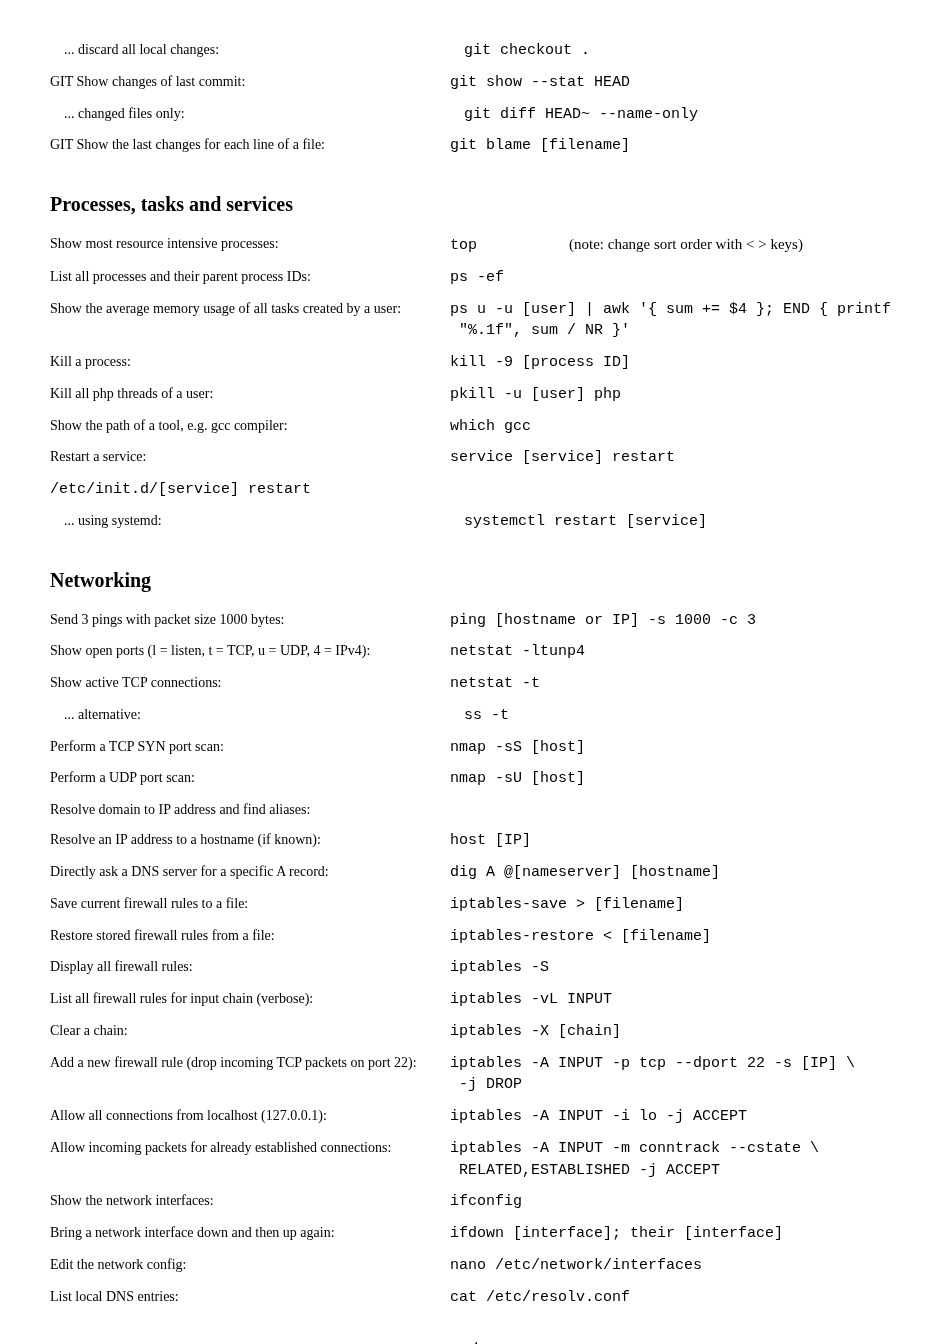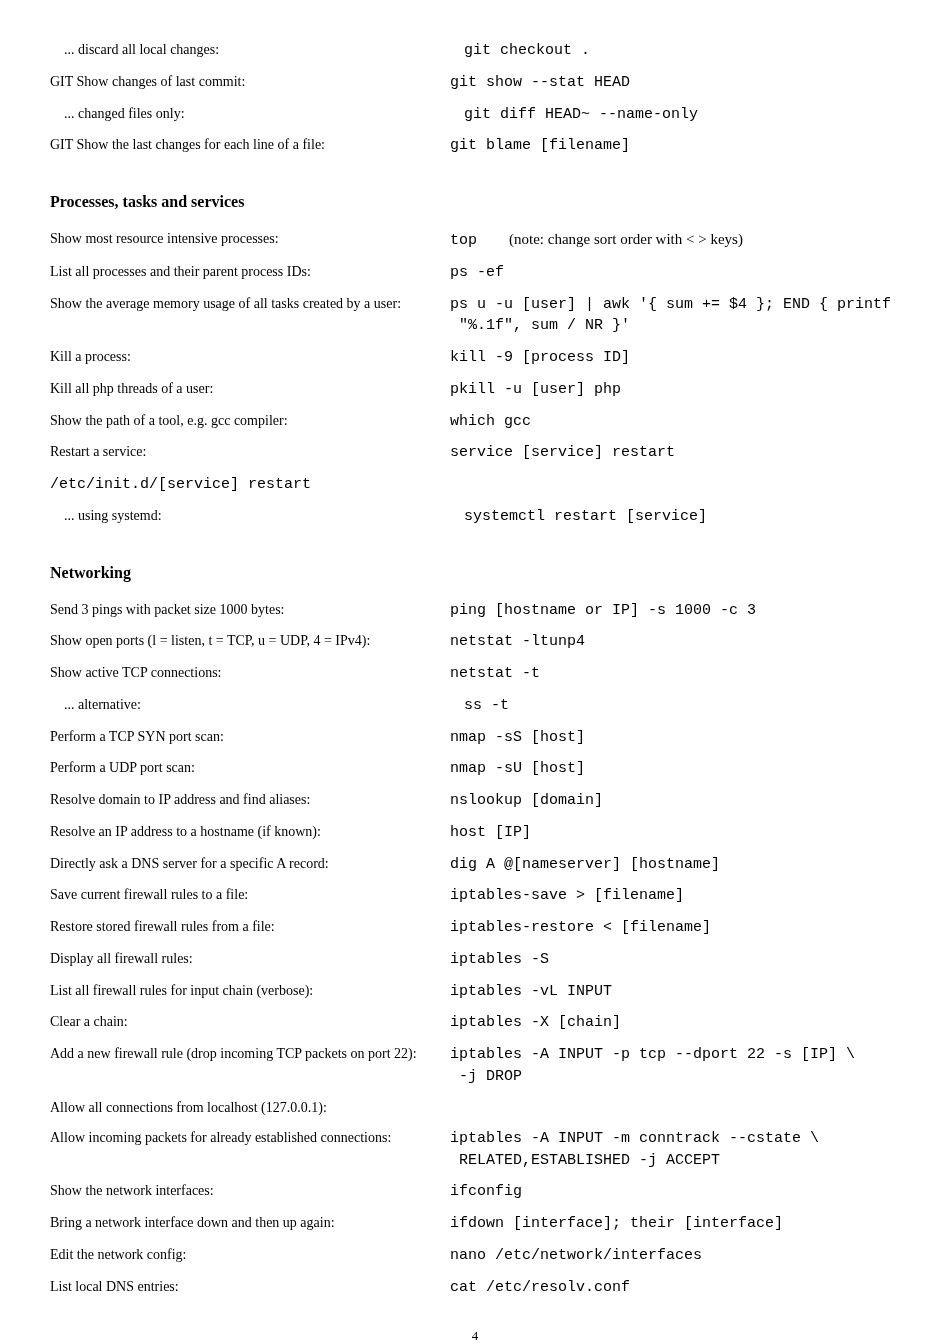--- a/index.html
+++ b/index.html
@@ -23,29 +23,29 @@
   }
   .cmd {
     flex: 1;
     font-family: 'Courier New', monospace;
     font-size: 15px;
     white-space: pre-wrap;
     line-height: 1.45;
   }
   .cmd .note {
     font-family: Georgia, 'Times New Roman', serif;
-    margin-left: 32px;
+    margin-left: 92px;
   }
   .sub {
     padding-left: 14px;
   }
   h2.section {
     font-family: Georgia, 'Times New Roman', serif;
     font-weight: bold;
-    font-size: 16px;
+    font-size: 20px;
     margin-top: 36px;
     margin-bottom: 18px;
   }
   .pagenum {
     text-align: center;
     margin-top: 30px;
     font-size: 13px;
   }
 </style>
 </head>
@@ -128,21 +128,20 @@
 <div class="row">
   <div class="desc">Perform a TCP SYN port scan:</div>
   <div class="cmd">nmap -sS [host]</div>
 </div>
 <div class="row">
   <div class="desc">Perform a UDP port scan:</div>
   <div class="cmd">nmap -sU [host]</div>
 </div>
 <div class="row">
   <div class="desc">Resolve domain to IP address and find aliases:</div>
-  <div class="cmd">nslookup [domain]</div>
 </div>
 <div class="row">
   <div class="desc">Resolve an IP address to a hostname (if known):</div>
   <div class="cmd">host [IP]</div>
 </div>
 <div class="row">
   <div class="desc">Directly ask a DNS server for a specific A record:</div>
   <div class="cmd">dig A @[nameserver] [hostname]</div>
 </div>
 <div class="row">
@@ -165,20 +164,21 @@
   <div class="desc">Clear a chain:</div>
   <div class="cmd">iptables -X [chain]</div>
 </div>
 <div class="row">
   <div class="desc">Add a new firewall rule (drop incoming TCP packets on port 22):</div>
   <div class="cmd">iptables -A INPUT -p tcp --dport 22 -s [IP] \
  -j DROP</div>
 </div>
 <div class="row">
   <div class="desc">Allow all connections from localhost (127.0.0.1):</div>
+  <div class="cmd">iptables -A INPUT -i lo -j ACCEPT</div>
 </div>
 <div class="row">
   <div class="desc">Allow incoming packets for already established connections:</div>
   <div class="cmd">iptables -A INPUT -m conntrack --cstate \
  RELATED,ESTABLISHED -j ACCEPT</div>
 </div>
 <div class="row">
   <div class="desc">Show the network interfaces:</div>
   <div class="cmd">ifconfig</div>
 </div>

